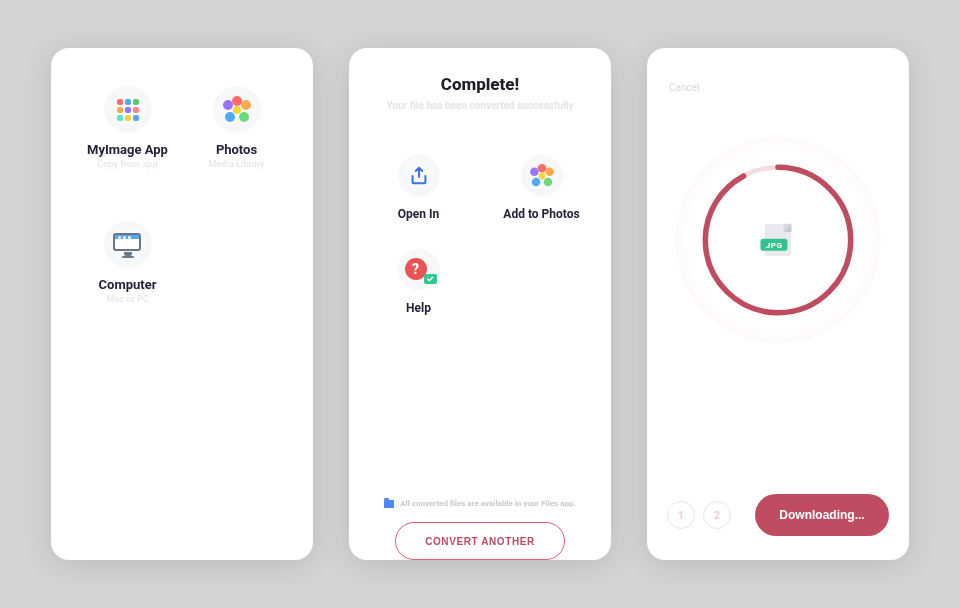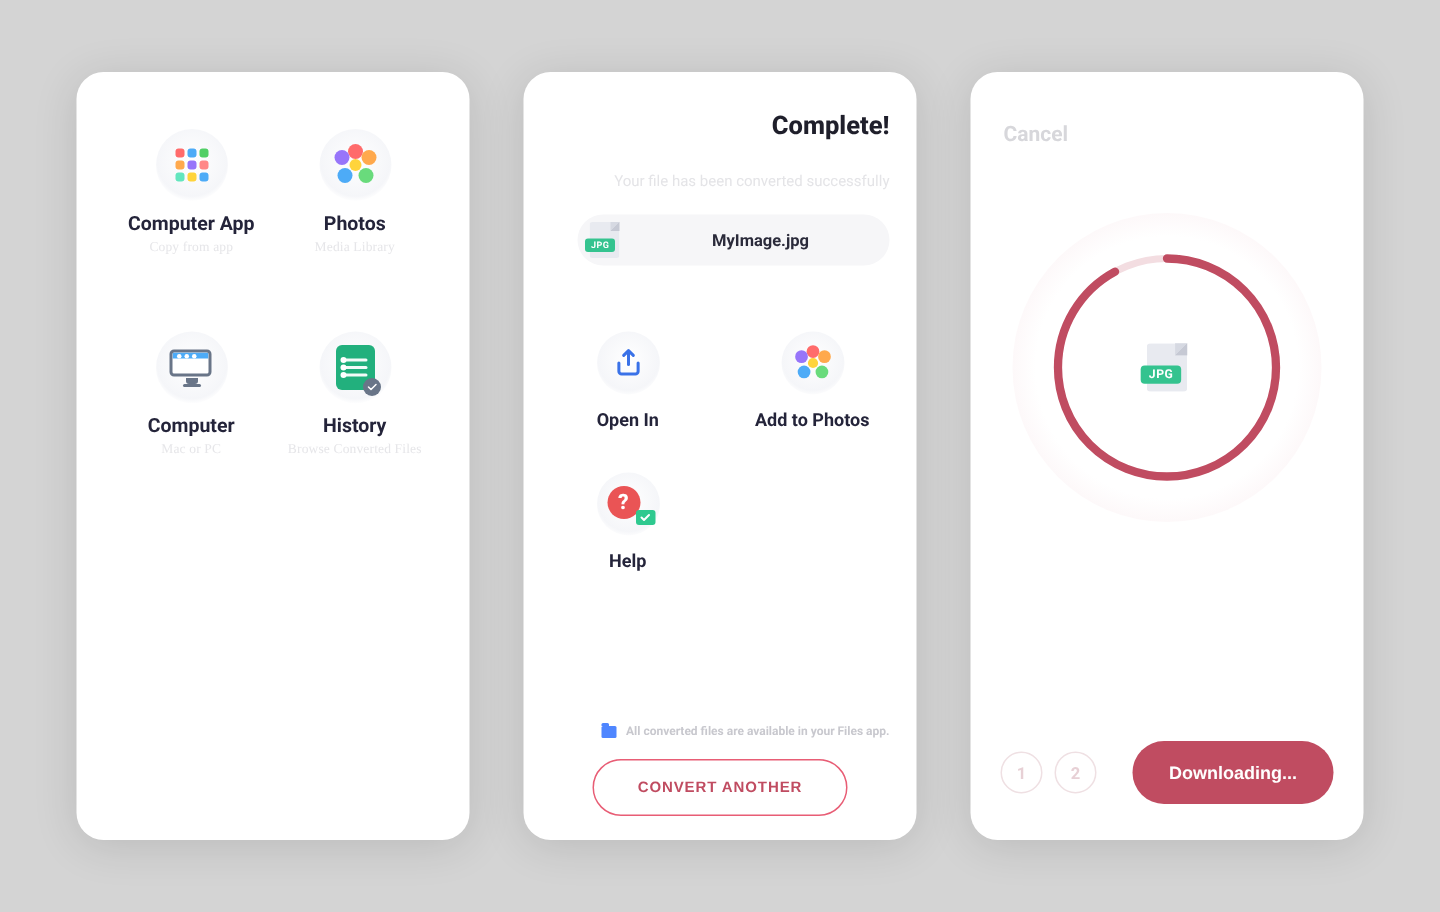--- a/index.html
+++ b/index.html
@@ -32,21 +32,21 @@
     padding: 0 4px;
   }
   .opt { display: flex; flex-direction: column; align-items: center; cursor: pointer; text-align:center; }
   .opt .iconwrap {
     width: 48px; height: 48px; border-radius: 50%;
     background: radial-gradient(circle at 50% 45%, rgba(255,255,255,1) 0%, rgba(245,246,249,1) 65%, rgba(255,255,255,0) 75%);
     display:flex; align-items:center; justify-content:center;
     margin-bottom: 8px;
   }
   .opt .lbl { font-size: 13px; font-weight: 700; color: #24243a; }
-  .opt .sub { font-size: 9px; font-weight: 500; color: #e6e6e9; margin-top: 2px; letter-spacing: .1px; font-family: Liberation Serif, serif; }
+  .opt .sub { font-size: 9px; font-weight: 500; color: #e6e6e9; margin-top: 2px; letter-spacing: .1px; }
 
   
   .dots {
     width: 22px; height: 22px; display:grid; grid-template-columns:repeat(3,6px); grid-template-rows:repeat(3,6px); gap:2px;
   }
   .dots span{ width:6px; height:6px; border-radius:2px; display:block; }
 
   
   .link svg{ width:26px; height:26px; }
   
@@ -70,23 +70,23 @@
   .folder .back{ position:absolute; top:0; left:0; width:12px; height:6px; background:#2f8fe6; border-radius:2px 2px 0 0;}
   .folder .body{ position:absolute; bottom:0; left:0; width:28px; height:18px; background:#3aa0ff; border-radius:3px;}
   
   .hist{ width:26px; height:30px; background:#22b07d; border-radius:4px; position:relative; display:flex; flex-direction:column; justify-content:center; gap:3px; padding:0 5px;}
   .hist .row{ height:2px; background:rgba(255,255,255,0.95); border-radius:1px; position:relative;}
   .hist .row::before{ content:""; position:absolute; left:-2px; top:-1px; width:4px; height:4px; border-radius:50%; background:#fff;}
   .hist .add{ position:absolute; right:-4px; bottom:-4px; width:12px; height:12px; border-radius:50%; background:#697588; color:#fff; display:flex; align-items:center; justify-content:center;}
   .hist .add svg{width:8px;height:8px;}
 
   
-  .s2 { padding: 26px 18px 16px; display:flex; flex-direction:column; align-items:flex-end;}
+  .s2 { padding: 26px 18px 0; display:flex; flex-direction:column; align-items:center;}
   .s2-title{ font-size:17px; font-weight:800; color:#1f1f2b; text-align:center; }
-  .s2-sub{ font-size:10px; font-weight:400; color:#e4e4e7; margin-top:22px; text-align:center; }
+  .s2-sub{ font-size:10px; font-weight:700; color:#e4e4e7; margin-top:6px; text-align:center; }
   .filechip{
     margin-top:16px; width:208px; height:34px; background:#f6f6f8; border-radius:17px;
     display:flex; align-items:center; position:relative; padding-left:36px; justify-content:center;
   }
   .filechip .fname{ font-size:11px; font-weight:700; color:#2a2a3a; }
   .filechip .fic{ position:absolute; left:8px; top:5px; }
   .fic2{ width:20px; height:24px; position:relative; }
   .fic2 .pg{ width:100%; height:100%; background:#e8eaf0; border-radius:2px; clip-path: polygon(0 0, 72% 0, 100% 24%, 100% 100%, 0 100%);}
   .fic2 .fold{ position:absolute; top:0; right:0; width:6px; height:6px; background:linear-gradient(135deg,#d6d9e2 0 50%, #c6c9d4 50% 100%); }
   .fic2 .tag{ position:absolute; bottom:4px; left:-3px; height:9px; padding:0 4px; background:#34c38f; color:#fff; font-size:6px; font-weight:700; border-radius:2px; display:flex; align-items:center; letter-spacing:.3px;}
@@ -102,21 +102,21 @@
 
   .note{ display:flex; align-items:center; justify-content:center; gap:6px; margin-top:auto; padding-top:20px;}
   .note .nicon{ width:10px; height:8px; background:#4f86ff; border-radius:1px; position:relative;}
   .note .nicon::before{content:"";position:absolute;top:-2px;left:0;width:5px;height:2px;background:#4f86ff;border-radius:1px 1px 0 0;}
   .note .ntxt{ font-size:8px; font-weight:700; color:#c8c8ce;}
 
   .cbtn{ margin-top:14px; align-self:center; width:170px; height:38px; border:1.5px solid #e85d75; border-radius:19px; background:transparent; color:#c04c61; font-size:10px; font-weight:800; letter-spacing:.6px; cursor:pointer;}
 
   
   .s3{ padding: 34px 18px 16px; display:flex; flex-direction:column; }
-  .cancel{ font-size:14px; font-weight:700; color:#d7d7db; cursor:pointer; align-self:flex-start; padding-left:4px;}
+  .cancel{ font-size:10px; font-weight:400; color:#d7d7db; cursor:pointer; align-self:flex-start; padding-left:4px;}
   .ringwrap{ flex:0 0 auto; margin-top:44px; display:flex; justify-content:center; }
   .ringbg{ width:206px; height:206px; border-radius:50%; background:radial-gradient(circle, rgba(255,255,255,1) 60%, rgba(247,228,232,.55) 84%, rgba(255,255,255,0) 96%); display:flex; align-items:center; justify-content:center;}
   .ring{ width:158px; height:158px; position:relative; display:flex; align-items:center; justify-content:center;}
   .ring svg{ position:absolute; inset:0; transform:rotate(-90deg);}
   .ring .cfile{ position:relative; z-index:1; transform:scale(1.35);}
 
   .bottombar{ margin-top:auto; display:flex; align-items:center; gap:8px; padding:0 2px 8px; }
   .step{ width:28px; height:28px; border-radius:50%; border:1.5px solid #efe0e3; color:#e7d0d5; display:flex; align-items:center; justify-content:center; font-size:11px; font-weight:700;}
   .spacer{ flex:0 0 2px; }
   .dlbtn{ flex:1; margin-left:6px; height:42px; border:none; border-radius:21px; background:#c04c61; color:#fff; font-size:12px; font-weight:800; cursor:pointer;}
@@ -134,21 +134,21 @@
             <span style="background:#4dabf7"></span>
             <span style="background:#51cf66"></span>
           <span style="background:#ffa94d"></span>
             <span style="background:#9775fa"></span>
             <span style="background:#ff8787"></span>
           <span style="background:#63e6be"></span>
             <span style="background:#ffd43b"></span>
             <span style="background:#4dabf7"></span>
         </div>
       </div>
-      <div class="lbl">Computer App</div>
+      <div class="lbl">MyImage App</div>
       <div class="sub">Copy from app</div>
     </div>
 
 
     <div class="opt">
       <div class="iconwrap">
         <div class="flower">
             <span class="pet p1"></span>
             <span class="pet p2"></span>
             <span class="pet p3"></span>
@@ -172,52 +172,28 @@
             </div>
           <div class="stand"></div>
             <div class="base"></div>
         </div>
       </div>
       <div class="lbl">Computer</div>
       <div class="sub">Mac or PC</div>
     </div>
 
 
-    <div class="opt">
-      <div class="iconwrap">
-        <div class="hist">
-            <div class="row"></div>
-            <div class="row"></div>
-            <div class="row"></div>
-          <div class="add">
-              <svg viewBox="0 0 24 24" fill="none">
-                <path d="M5 12l5 5L20 7" stroke="#fff" stroke-width="3" stroke-linecap="round" stroke-linejoin="round"></path>
-              </svg>
-            </div>
-        </div>
-      </div>
-      <div class="lbl">History</div>
-      <div class="sub">Browse Converted Files</div>
-    </div>
 
   </div>
 </div>
 
 <div class="phone s2">
   <div class="s2-title">Complete!</div>
   <div class="s2-sub">Your file has been converted successfully</div>
 
-  <div class="filechip">
-    <div class="fic fic2">
-      <div class="pg"></div>
-        <div class="fold"></div>
-        <div class="tag">JPG</div>
-    </div>
-    <div class="fname">MyImage.jpg</div>
-  </div>
 
   <div class="grid2">
     <div class="act">
       <div class="circle">
         <svg width="22" height="22" viewBox="0 0 24 24" fill="none">
             <path d="M12 3v10M12 3l-3.5 3.5M12 3l3.5 3.5" stroke="#3a72e8" stroke-width="2.2" stroke-linecap="round" stroke-linejoin="round"></path>
             <path d="M5 12v6a2 2 0 0 0 2 2h10a2 2 0 0 0 2-2v-6" stroke="#3a72e8" stroke-width="2.2" stroke-linecap="round"></path>
           </svg>
       </div>
       <div class="al">Open In</div>

